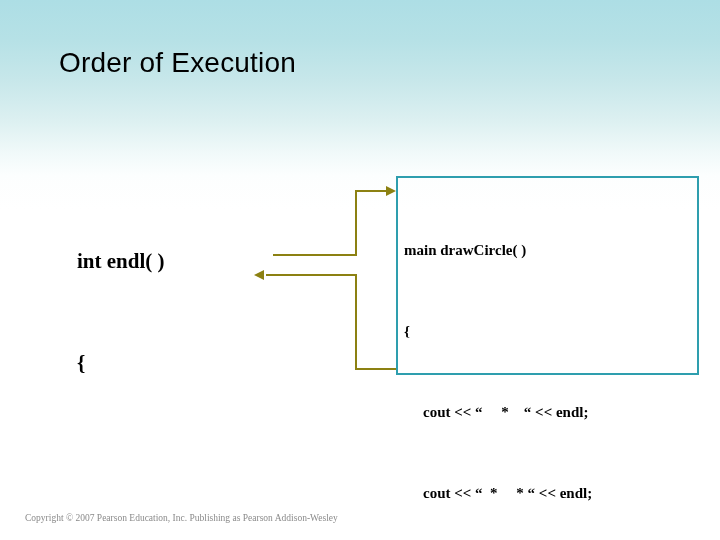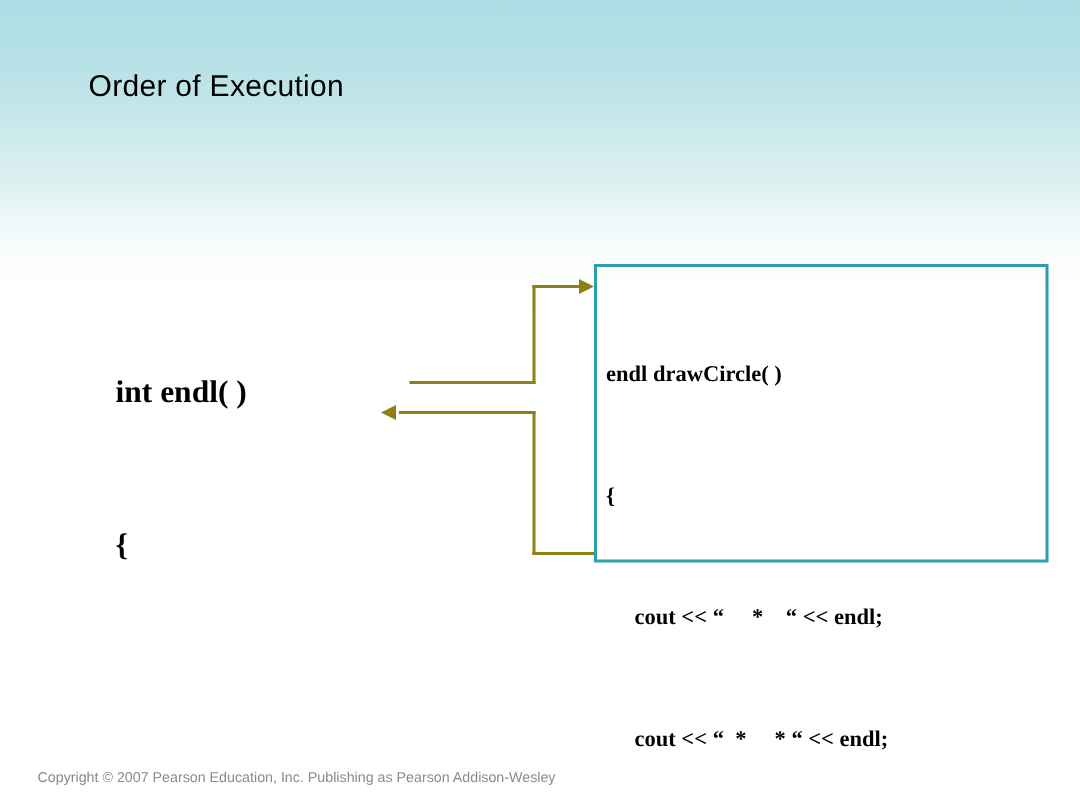--- a/index.html
+++ b/index.html
@@ -28,21 +28,21 @@
         #FFFFFF 540px);
     overflow: hidden;
   }
 
   
   #slide-title {
     position: absolute;
     left: 59px;
     top: 47px;
     font-family: "Liberation Sans", sans-serif;
-    font-size: 20px;
+    font-size: 28px;
     font-weight: 400;
     color: #000000;
     letter-spacing: 0.2px;
     white-space: nowrap;
   }
 
   
   #main-code {
     position: absolute;
     left: 77px;
@@ -115,21 +115,21 @@
   #ret-v         { left: 355px; top: 274px; width: 2px;  height: 96px; }
   #ret-h-lower   { left: 355px; top: 368px; width: 43px; height: 2px; }
   #ret-h-upper   { left: 266px; top: 274px; width: 91px; height: 2px; }
   #ret-head      { left: 254px; top: 270px; }
 
   
   #footer-copyright {
     position: absolute;
     left: 25px;
     top: 513px;
-    font-family: Liberation Sans, sans-serif;
+    font-family: Liberation Serif, serif;
     font-size: 9.5px;
     color: #8A8A8A;
     white-space: nowrap;
   }
   #footer-pagenum {
     position: absolute;
     left: 688px;
     top: 512px;
     font-family: "Liberation Sans", sans-serif;
     font-size: 14px;
@@ -158,21 +158,21 @@
   <div class="conn" id="call-h-upper"></div>
   <div class="arrowhead arrow-right" id="call-head"></div>
 
   <div class="conn" id="ret-h-lower"></div>
   <div class="conn" id="ret-v"></div>
   <div class="conn" id="ret-h-upper"></div>
   <div class="arrowhead arrow-left" id="ret-head"></div>
 
   <div id="function-box"></div>
   <div id="function-code">
-    <div>endl drawCircle( )</div>
+    <div>main drawCircle( )</div>
     <div>{</div>
     <div class="indent">cout &lt;&lt; “     *    “ &lt;&lt; endl;</div>
     <div class="indent">cout &lt;&lt; “  *     * “ &lt;&lt; endl;</div>
     
     
     
   </div>
 
   <div id="footer-copyright">Copyright © 2007 Pearson Education, Inc. Publishing as Pearson Addison-Wesley</div>
   <div id="footer-pagenum">41</div>

